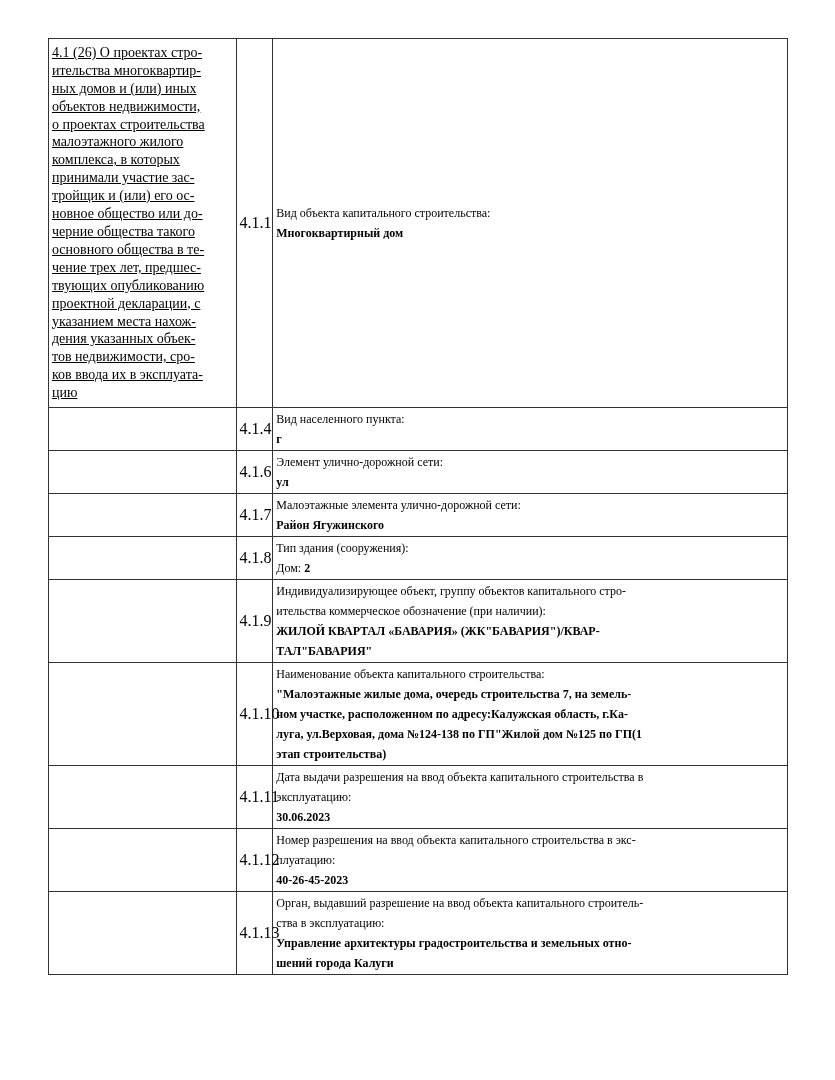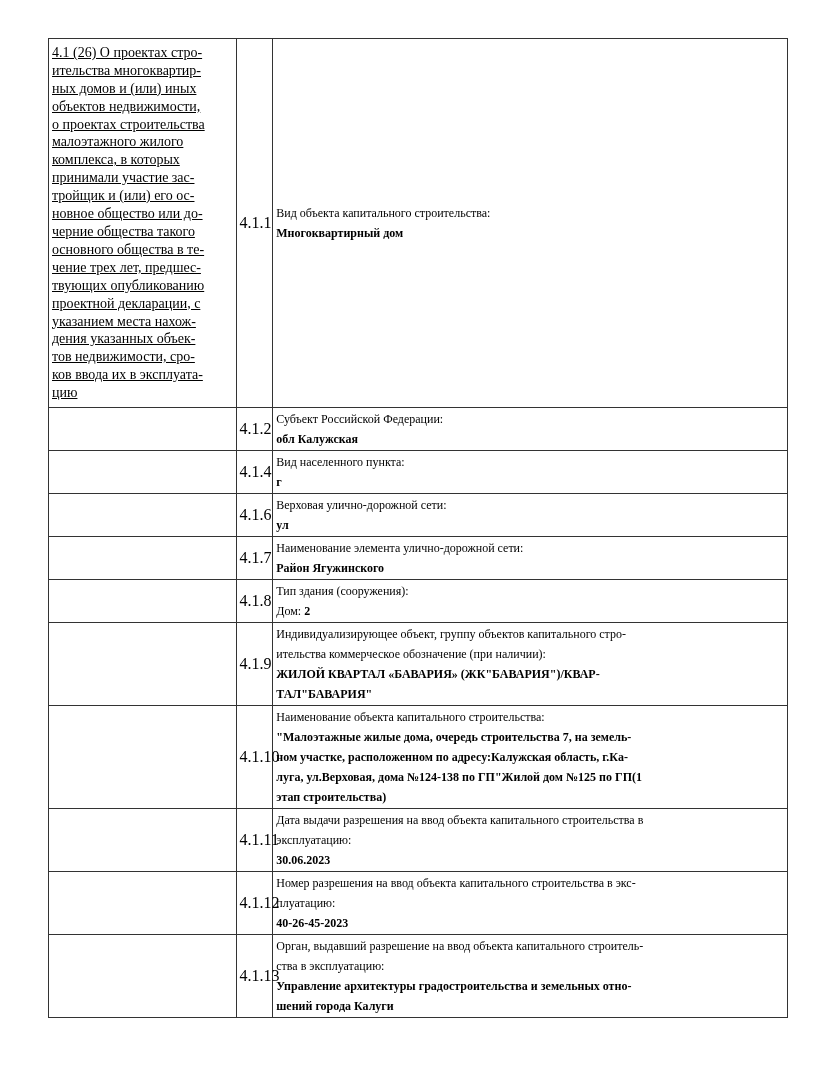--- a/index.html
+++ b/index.html
@@ -77,47 +77,39 @@
 ков ввода их в эксплуата-
 цию</td>
       <td class="col-num">4.1.1</td>
       <td class="col-content">
         <div class="field-label">Вид объекта капитального строительства:</div>
         <div class="vline"><span class="vprefix"></span><span class="field-value">Многоквартирный дом</span></div>
       </td>
     </tr>
     <tr>
       <td class="col-desc"></td>
-      <td class="col-num">4.1.2</td>
-      <td class="col-content">
-        <div class="field-label">Субъект Российской Федерации:</div>
-        <div class="vline"><span class="vprefix"></span><span class="field-value">обл Калужская</span></div>
-      </td>
-    </tr>
-    <tr>
-      <td class="col-desc"></td>
       <td class="col-num">4.1.4</td>
       <td class="col-content">
         <div class="field-label">Вид населенного пункта:</div>
         <div class="vline"><span class="vprefix"></span><span class="field-value">г</span></div>
       </td>
     </tr>
     <tr>
       <td class="col-desc"></td>
       <td class="col-num">4.1.6</td>
       <td class="col-content">
-        <div class="field-label">Верховая улично-дорожной сети:</div>
+        <div class="field-label">Элемент улично-дорожной сети:</div>
         <div class="vline"><span class="vprefix"></span><span class="field-value">ул</span></div>
       </td>
     </tr>
     <tr>
       <td class="col-desc"></td>
       <td class="col-num">4.1.7</td>
       <td class="col-content">
-        <div class="field-label">Наименование элемента улично-дорожной сети:</div>
+        <div class="field-label">Малоэтажные элемента улично-дорожной сети:</div>
         <div class="vline"><span class="vprefix"></span><span class="field-value">Район Ягужинского</span></div>
       </td>
     </tr>
     <tr>
       <td class="col-desc"></td>
       <td class="col-num">4.1.8</td>
       <td class="col-content">
         <div class="field-label">Тип здания (сооружения):</div>
         <div class="vline"><span class="vprefix">Дом: </span><span class="field-value">2</span></div>
       </td>

